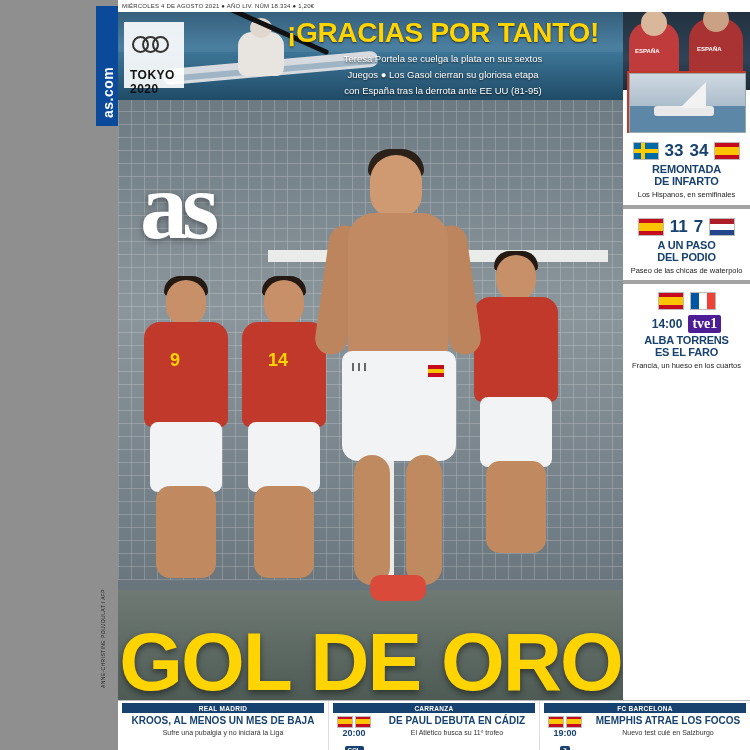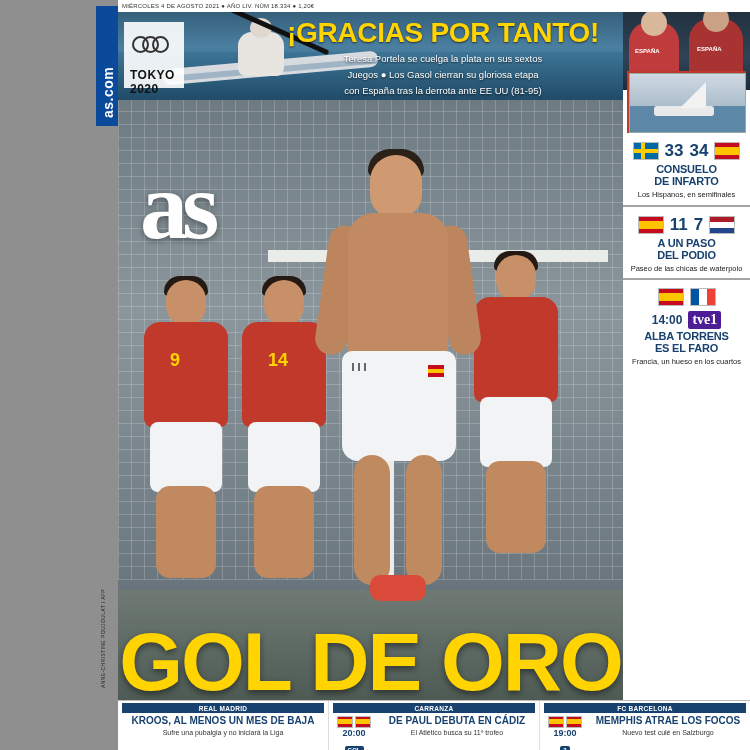--- a/index.html
+++ b/index.html
@@ -48,21 +48,21 @@
   .rail{position:absolute;left:505px;top:12px;width:127px;height:688px;background:#fff;}
   .rail-photo{position:absolute;left:0;top:0;width:127px;height:78px;
      background:linear-gradient(180deg,#22313f 0%,#2f4457 60%,#1d2b38 100%);overflow:hidden;}
   .rail-photo .p1{position:absolute;left:6px;top:10px;width:50px;height:68px;background:#c03b3b;border-radius:20px 20px 0 0;}
   .rail-photo .p2{position:absolute;left:66px;top:6px;width:54px;height:72px;background:#a93232;border-radius:22px 22px 0 0;}
   .rail-photo .h1{position:absolute;left:18px;top:-2px;width:26px;height:26px;background:#d8b79b;border-radius:50%;}
   .rail-photo .h2{position:absolute;left:80px;top:-6px;width:26px;height:26px;background:#caa184;border-radius:50%;}
   .rail-photo .esp1{position:absolute;left:12px;top:36px;font-size:6px;color:#fff;font-weight:bold;}
   .rail-photo .esp2{position:absolute;left:74px;top:34px;font-size:6px;color:#fff;font-weight:bold;}
 
-  .rail-block{padding:4px 6px 5px;text-align:center;border-bottom:2px solid #a3a3a3;}
+  .rail-block{padding:4px 6px 5px;text-align:center;border-bottom:4px solid #a3a3a3;}
   .rail-h{font-size:11px;font-weight:bold;color:#17416e;line-height:12px;letter-spacing:-.2px;}
   .rail-p{font-size:7.5px;line-height:9.5px;color:#222;margin-top:3px;}
 
   .sail-photo{position:absolute;left:6px;top:0;width:114px;height:56px;
      background:linear-gradient(180deg,#cfd9e2,#8fa6b8);border:1px solid #9aa;}
   .sail-photo .sea{position:absolute;left:0;bottom:0;width:100%;height:26px;background:#5d87a6;}
   .sail-photo .boat{position:absolute;left:24px;bottom:16px;width:60px;height:10px;background:#e9e9ea;border-radius:3px;}
   .sail-photo .sail{position:absolute;left:50px;bottom:24px;width:26px;height:26px;background:#f2f2f2;
      clip-path:polygon(0 100%,100% 100%,100% 0);}
   .rail-photo-box{position:relative;height:58px;border:2px solid #c0392b;margin:4px 4px 0;}
@@ -210,21 +210,21 @@
         </div>
       </div>
 
       <div class="rail-block">
         <div class="score-row">
           <span class="flag f-swe"></span>
           <span class="score-num">33</span>
           <span class="score-num">34</span>
           <span class="flag f-esp"></span>
         </div>
-        <div class="rail-h">CONSUELO</div>
+        <div class="rail-h">REMONTADA</div>
         <div class="rail-h">DE INFARTO</div>
         <div class="rail-p">Los Hispanos, en semifinales</div>
       </div>
 
       <div class="rail-block">
         <div class="score-row">
           <span class="flag f-esp"></span>
           <span class="score-num">11</span>
           <span class="score-num">7</span>
           <span class="flag f-ned"></span>

